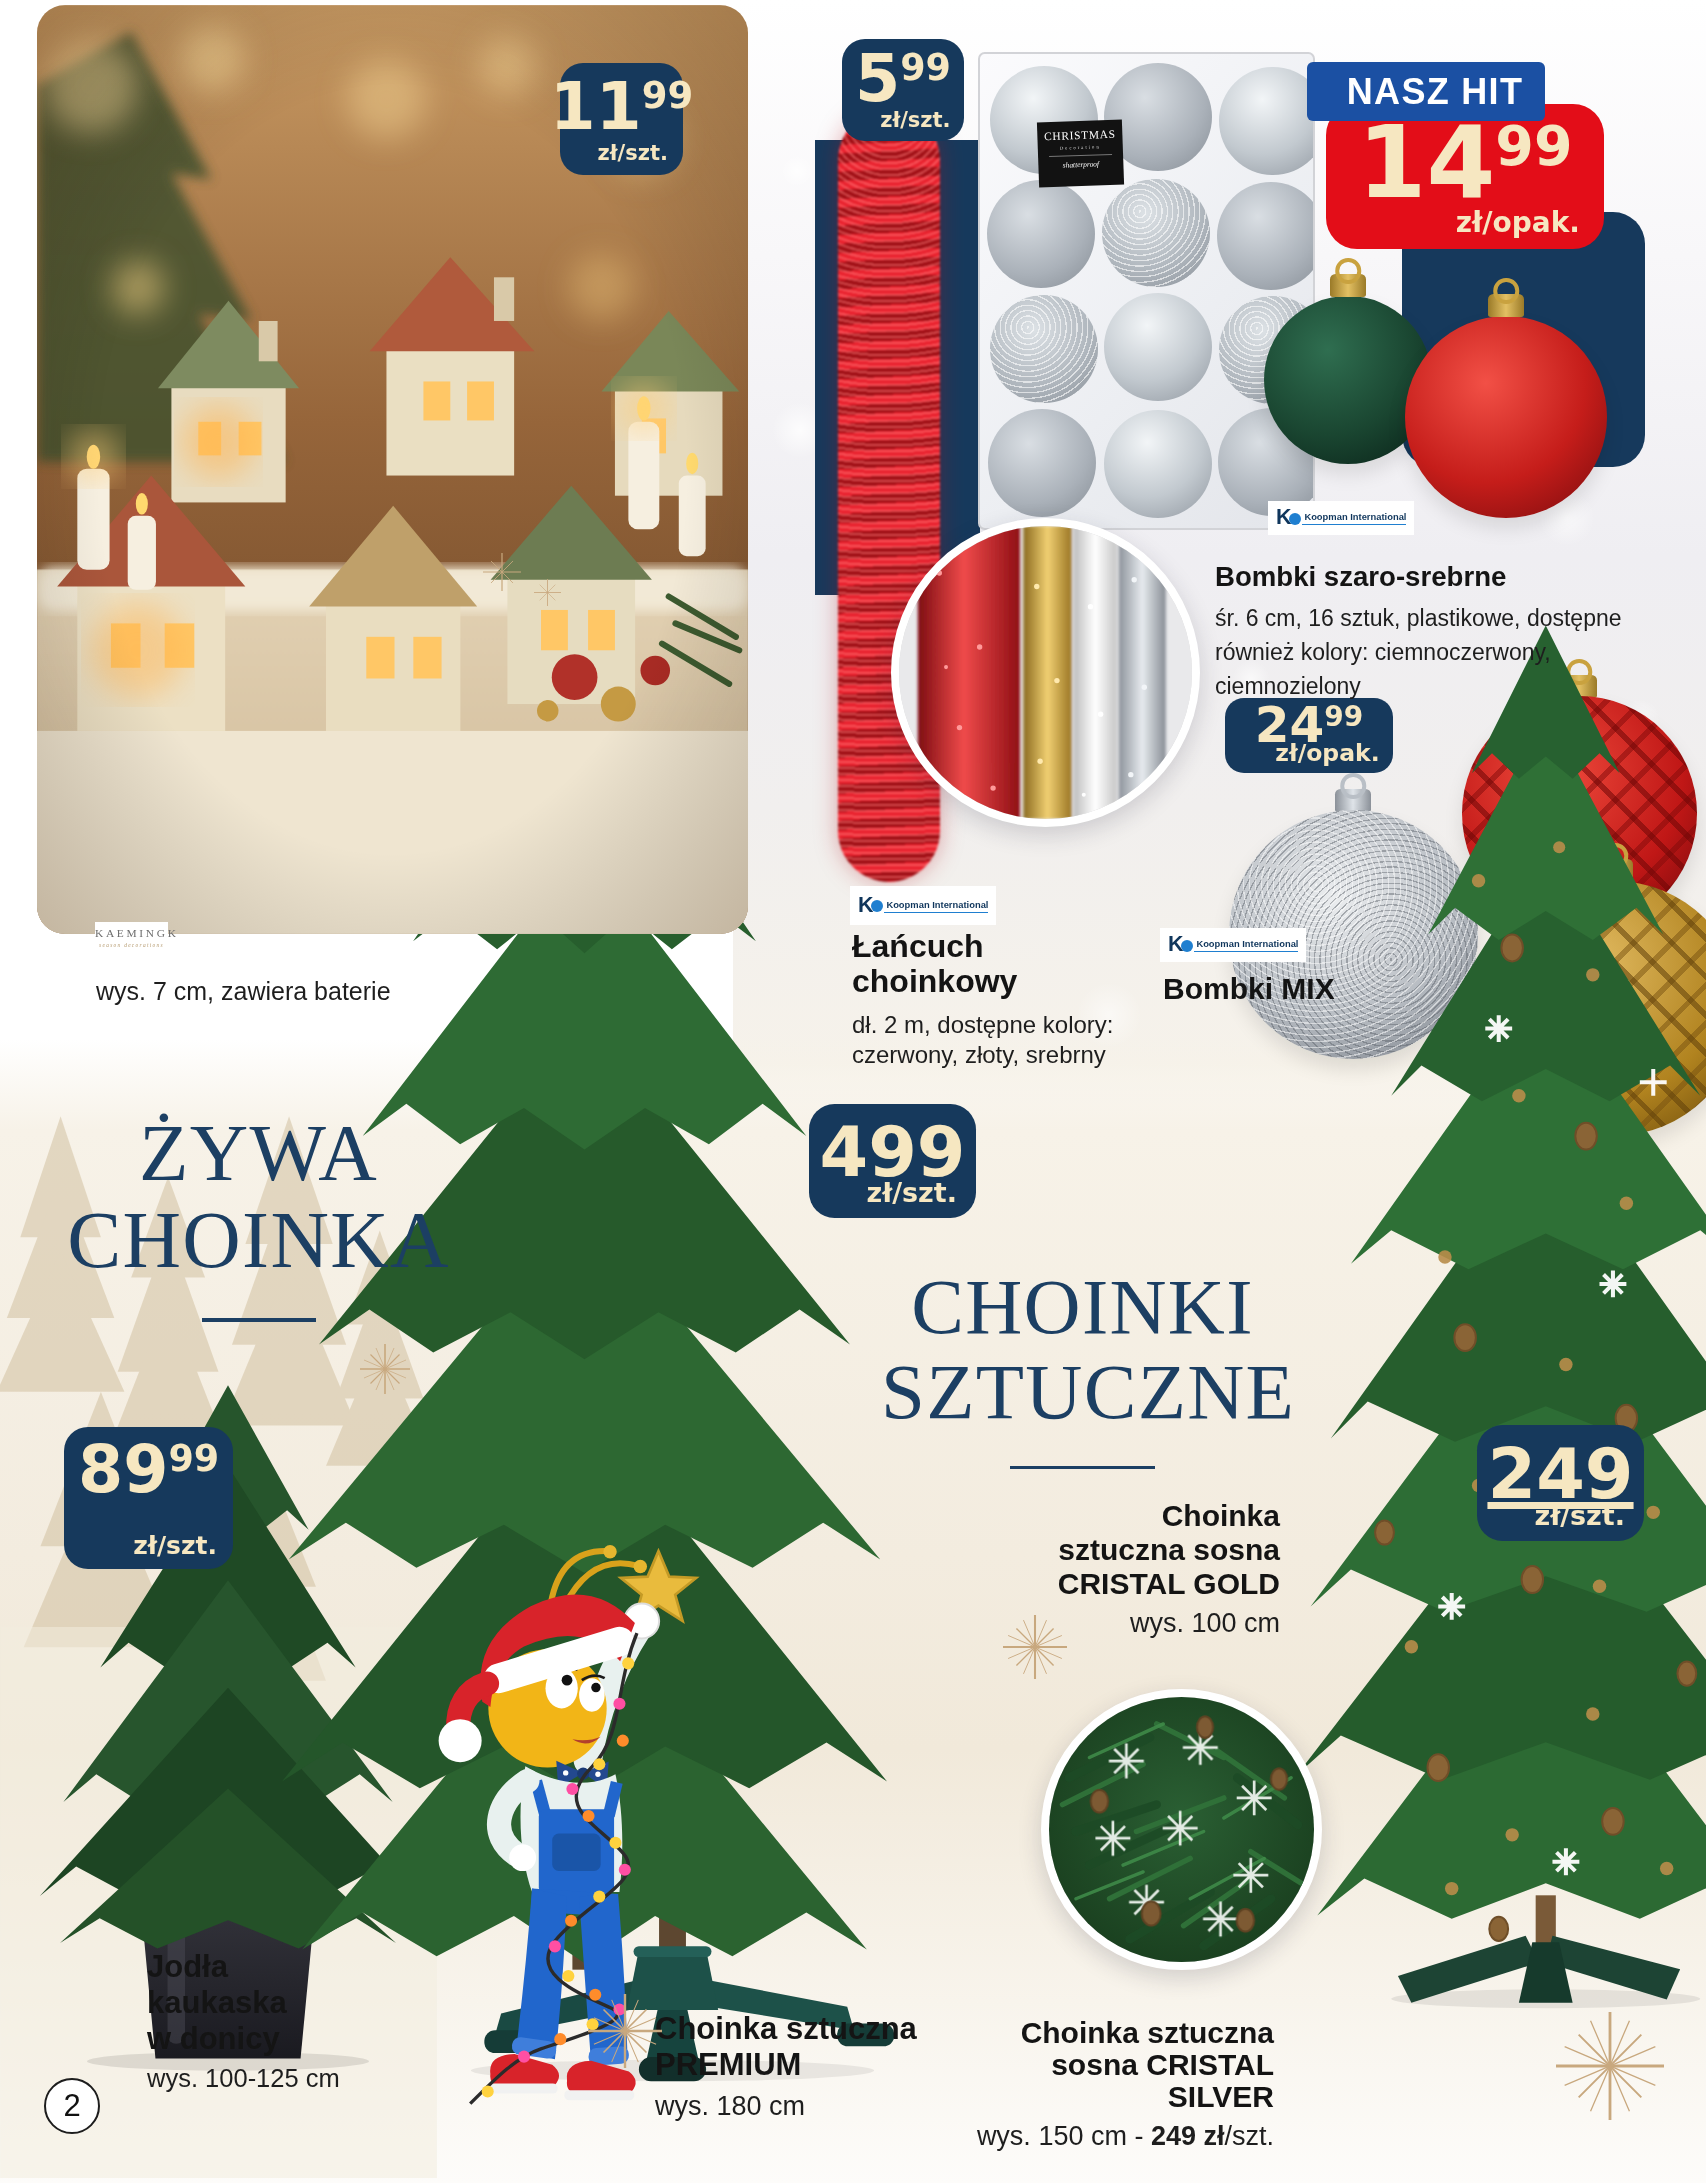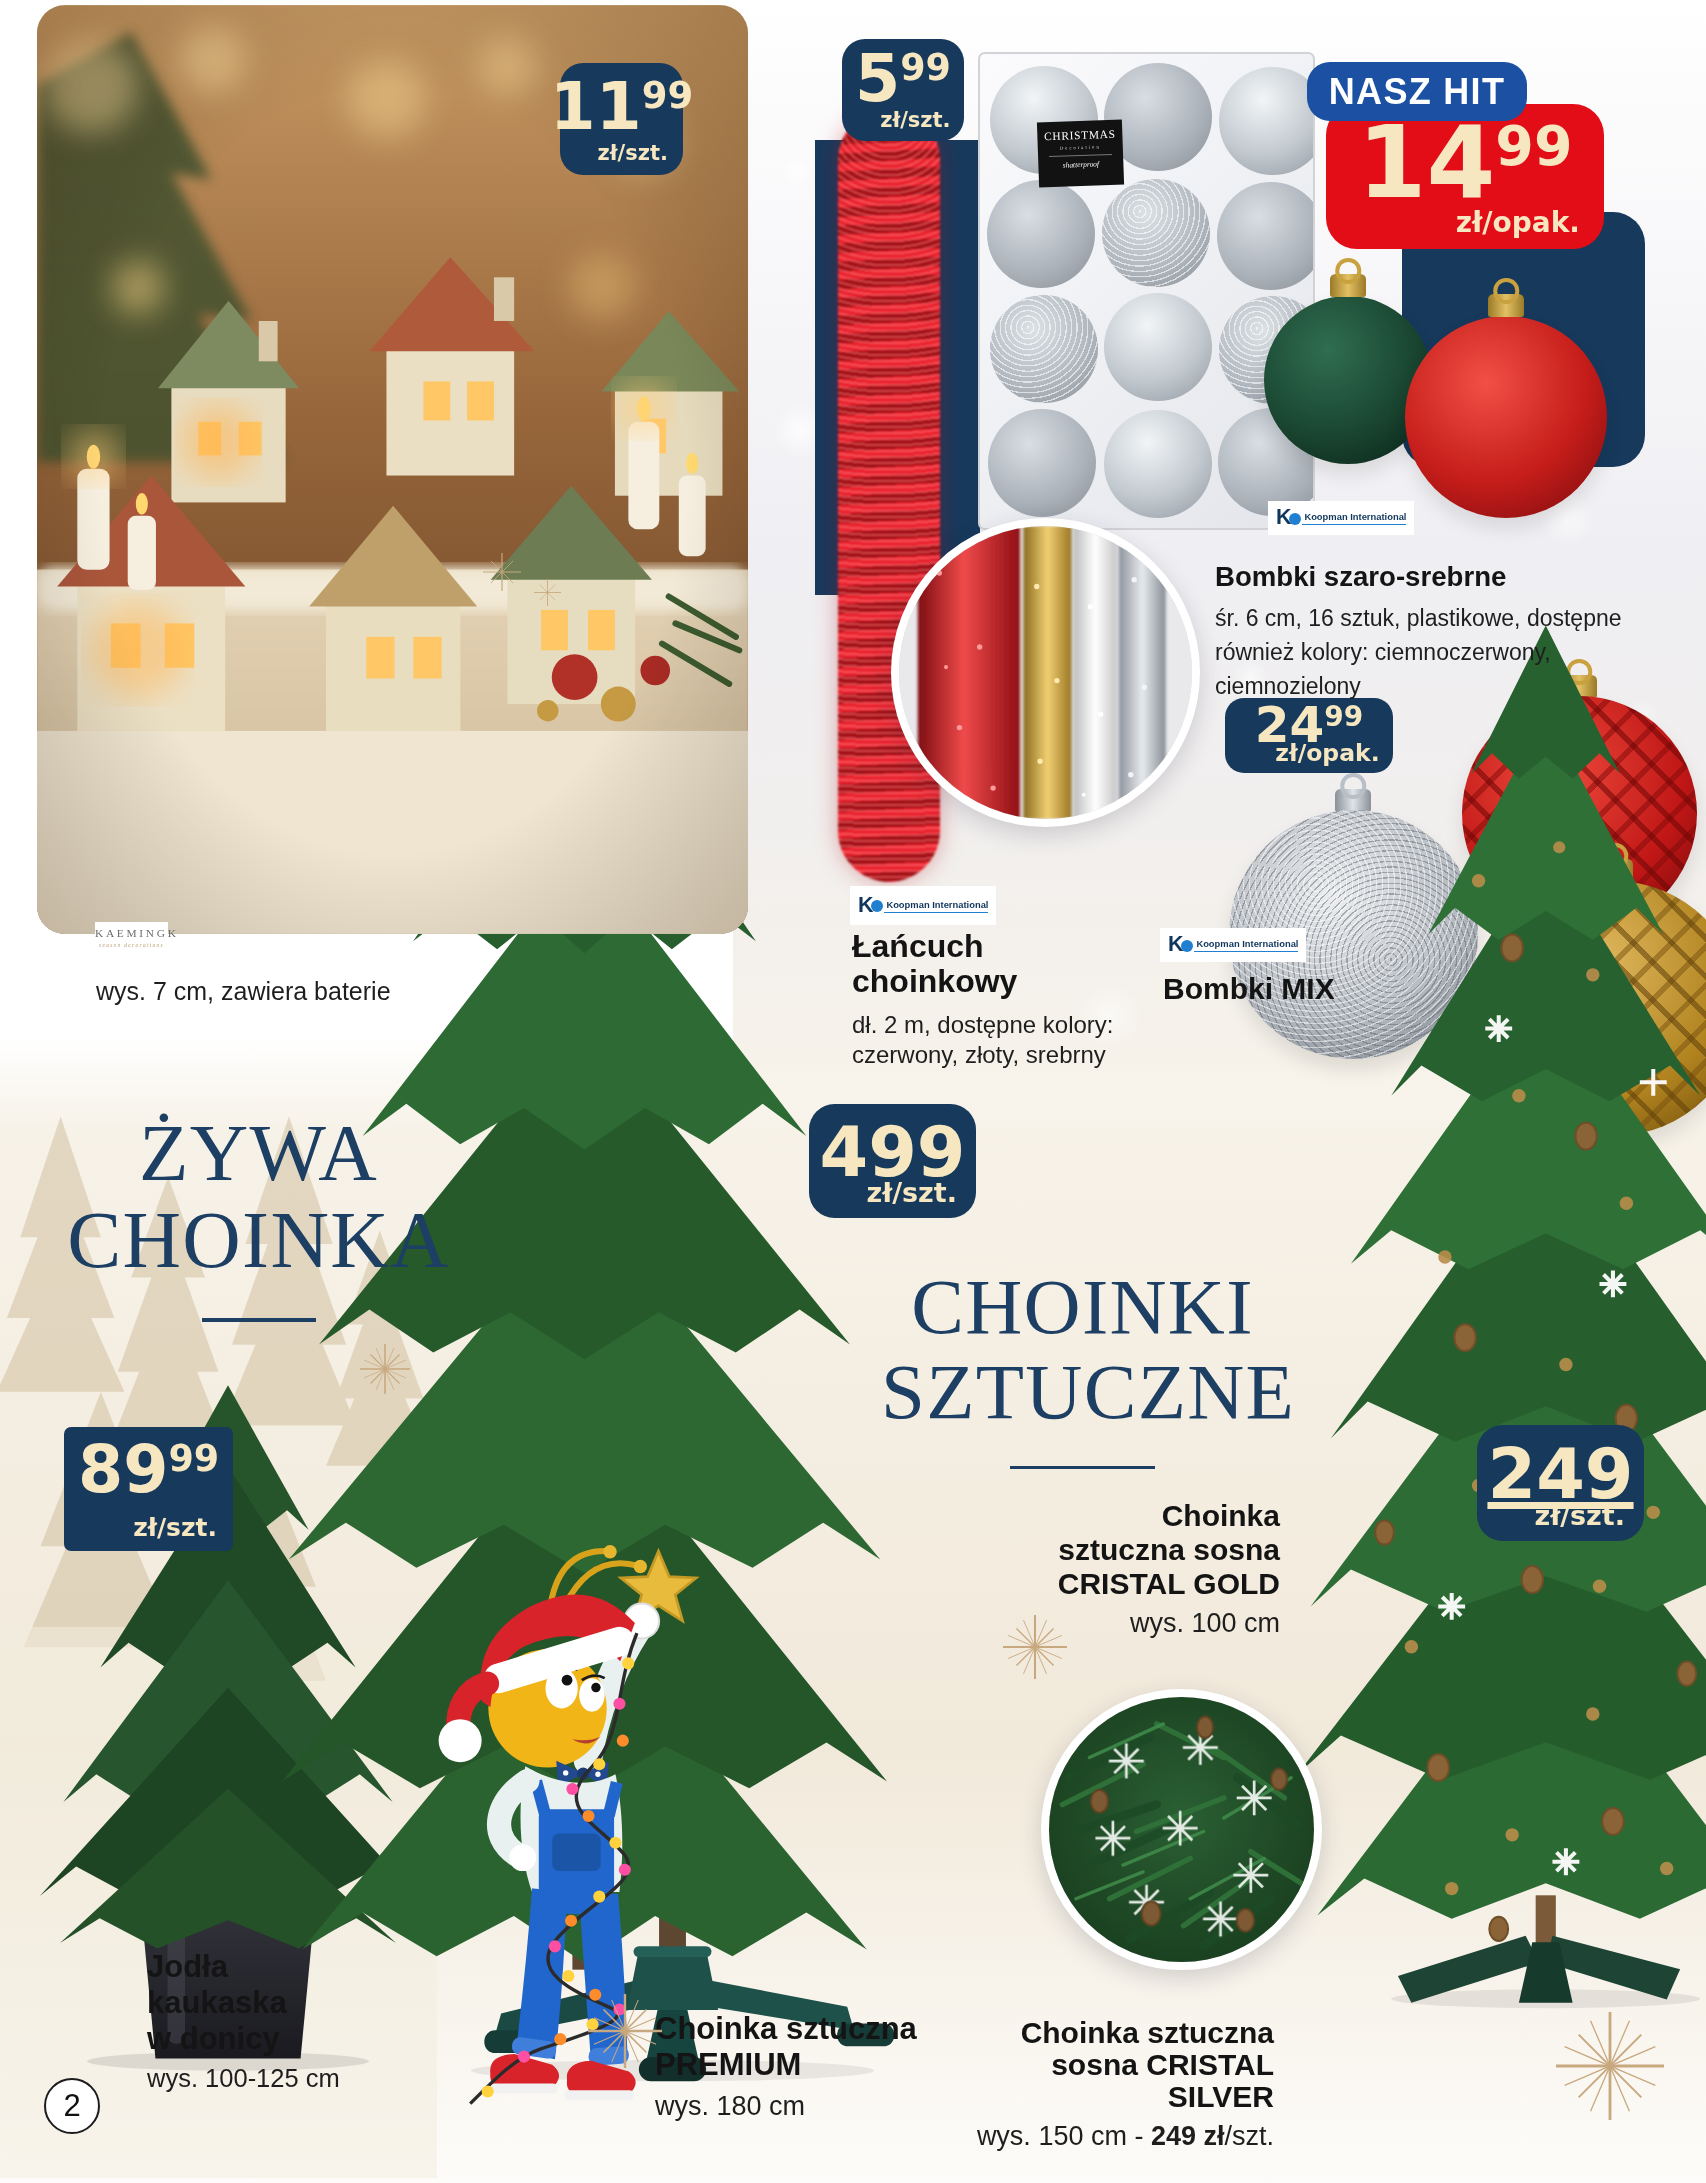--- a/index.html
+++ b/index.html
@@ -49,27 +49,27 @@
   .badge .unit{position:absolute;}
   .b1199{left:560px;top:63px;width:123px;height:112px;border-radius:23px;}
   .b1199 .price{font-size:66px;padding-top:13.4px;}
   .b1199 .unit{font-size:21px;right:15px;bottom:10px;}
   .b599{left:842px;top:39px;width:122px;height:102px;border-radius:23px;}
   .b599 .price{font-size:65px;padding-top:9.4px;}
   .b599 .unit{font-size:21px;right:13.4px;bottom:8.7px;}
   .b1499{left:1326px;top:104px;width:278px;height:145px;border-radius:31px;background:#e30d18;}
   .b1499 .price{font-size:99px;padding-top:12px;}
   .b1499 .unit{font-size:28px;right:24px;bottom:10px;}
-  .bhit{left:1307px;top:62px;width:220px;height:59px;border-radius:23px;background:#1b50a3;color:#fff;
+  .bhit{left:1307px;top:62px;width:220px;height:59px;border-radius:6px;background:#1b50a3;color:#fff;
         display:flex;align-items:center;justify-content:center;font-size:36px;letter-spacing:1.3px;
-        font-family:"Liberation Sans",sans-serif;font-weight:700;}
+        font-family:"Liberation Sans",sans-serif;font-weight:700;padding-left:18px;}
   .b2499{left:1225px;top:698px;width:168px;height:75px;border-radius:19px;}
   .b2499 .price{font-size:50px;padding-top:4px;}
   .b2499 .unit{font-size:23.5px;right:13.4px;bottom:6px;}
-  .b8999{left:64px;top:1427px;width:169px;height:124px;border-radius:7px;}
+  .b8999{left:64px;top:1427px;width:169px;height:142px;border-radius:24px;}
   .b8999 .price{font-size:65px;padding-top:12px;}
   .b8999 .unit{font-size:25px;right:16px;bottom:8.7px;}
   .b499{left:809px;top:1104px;width:167px;height:114px;border-radius:25.5px;}
   .b499 .price{font-size:70px;padding-top:15px;}
   .b499 .unit{font-size:27px;right:19px;bottom:10px;}
   .b249{left:1477px;top:1425px;width:167px;height:116px;border-radius:25.5px;text-decoration:underline;}
   .b249 .price{font-size:70px;padding-top:15.5px;}
   .b249 .unit{font-size:27px;right:19px;bottom:10px;}
   
   .cap{position:absolute;color:#141414;}

